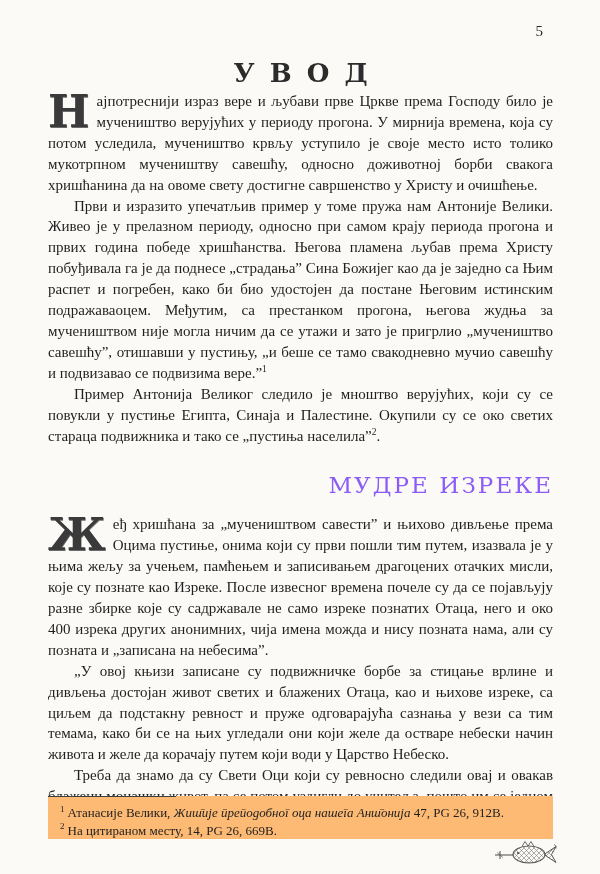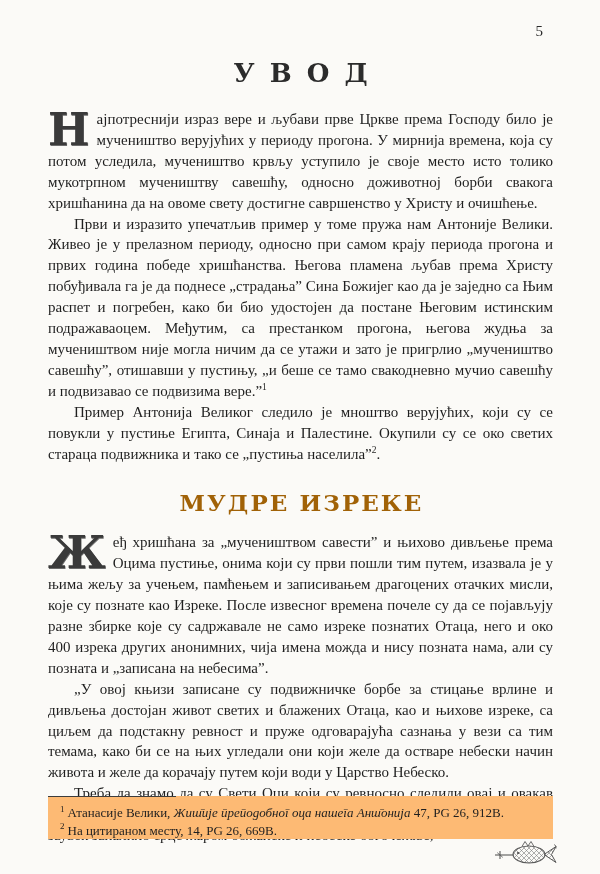--- a/index.html
+++ b/index.html
@@ -25,39 +25,39 @@
     font-size: 15px;
     color: #2a2a2a;
   }
   .content {
     position: absolute;
     left: 48px;
     top: 44px;
     width: 505px;
   }
   h1.title-main {
-    margin: 14px 0 21px 0;
+    margin: 14px 0 3px 0;
     text-align: center;
     font-family: "DejaVu Serif", serif;
     font-size: 26px;
     font-weight: bold;
     letter-spacing: 0.58em;
     text-indent: 0.58em;
     color: #2b2b2b;
     line-height: 30px;
   }
   h2.title-sub {
     margin: 25px 0 15px 0;
-    text-align: center;
+    text-align: right;
     font-family: "DejaVu Serif", serif;
     font-size: 23px;
-    font-weight: bold;
+    font-weight: normal;
     letter-spacing: 0.09em;
     text-indent: 0.09em;
-    color: #a16207;
+    color: #8b5cf6;
     line-height: 28px;
   }
   p.para {
     margin: 0;
     font-size: 15px;
     line-height: 20.9px;
     text-align: justify;
   }
   p.indent { text-indent: 26px; }
   .dropcap {

